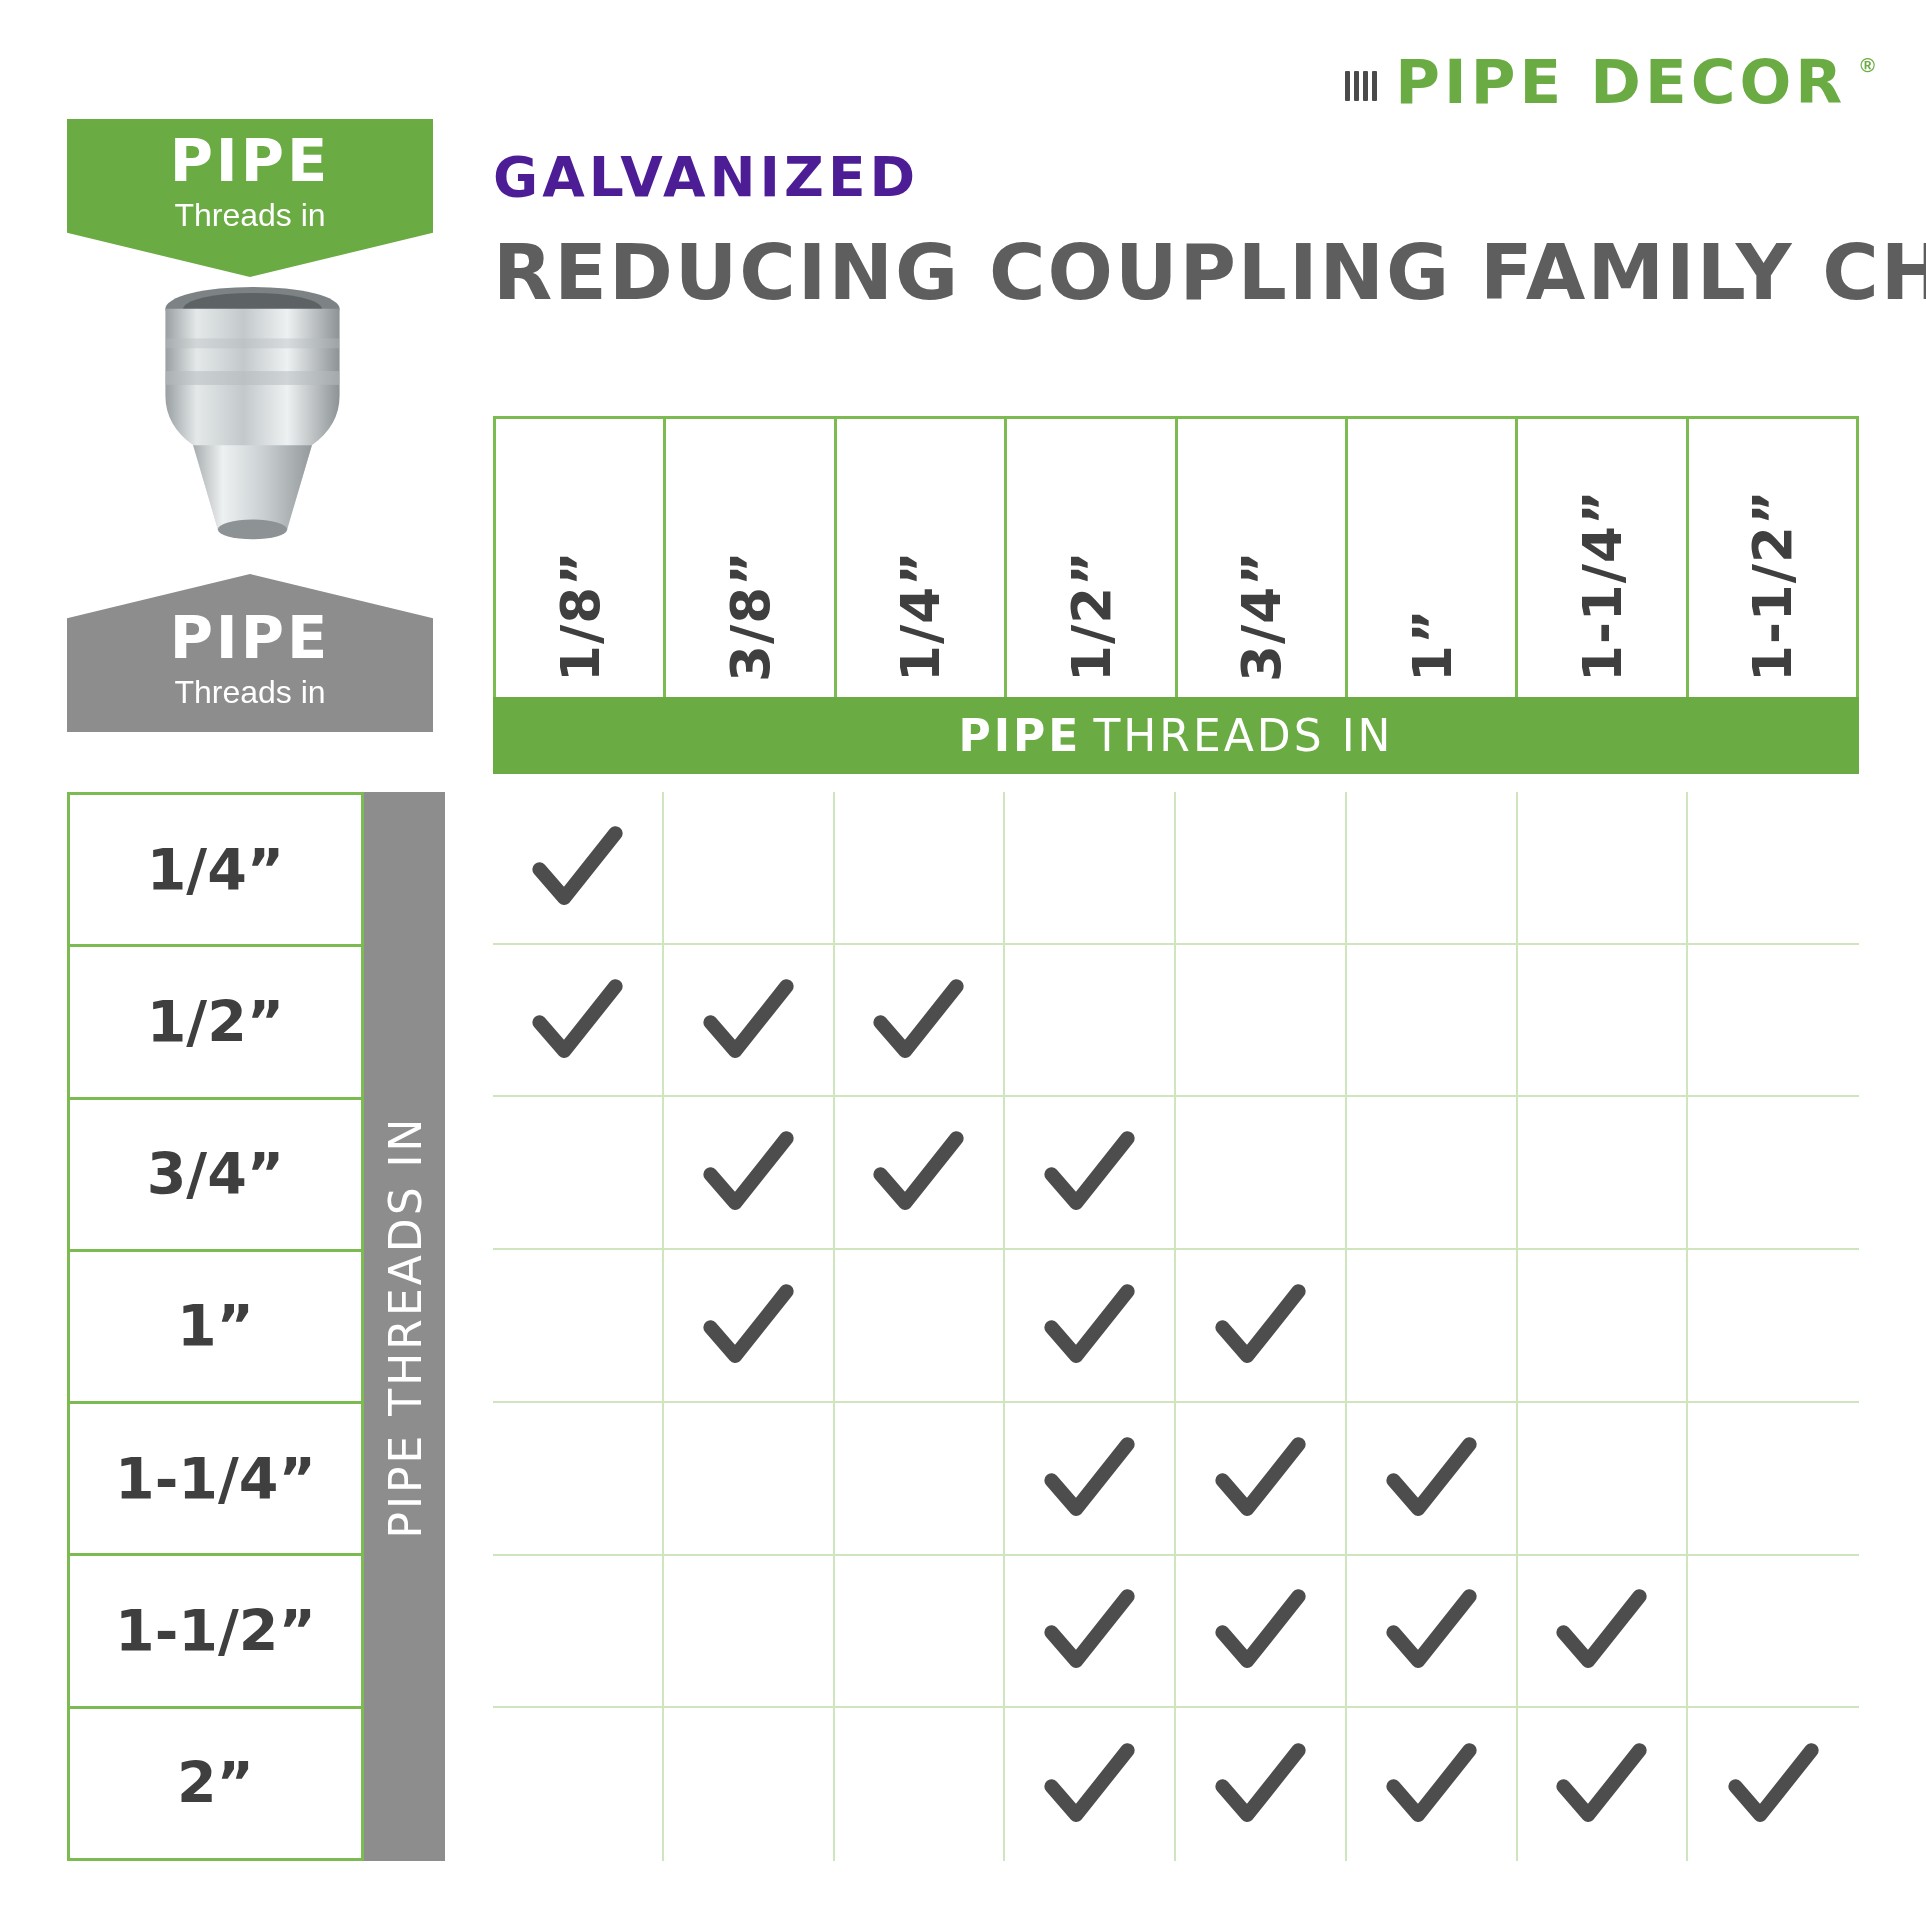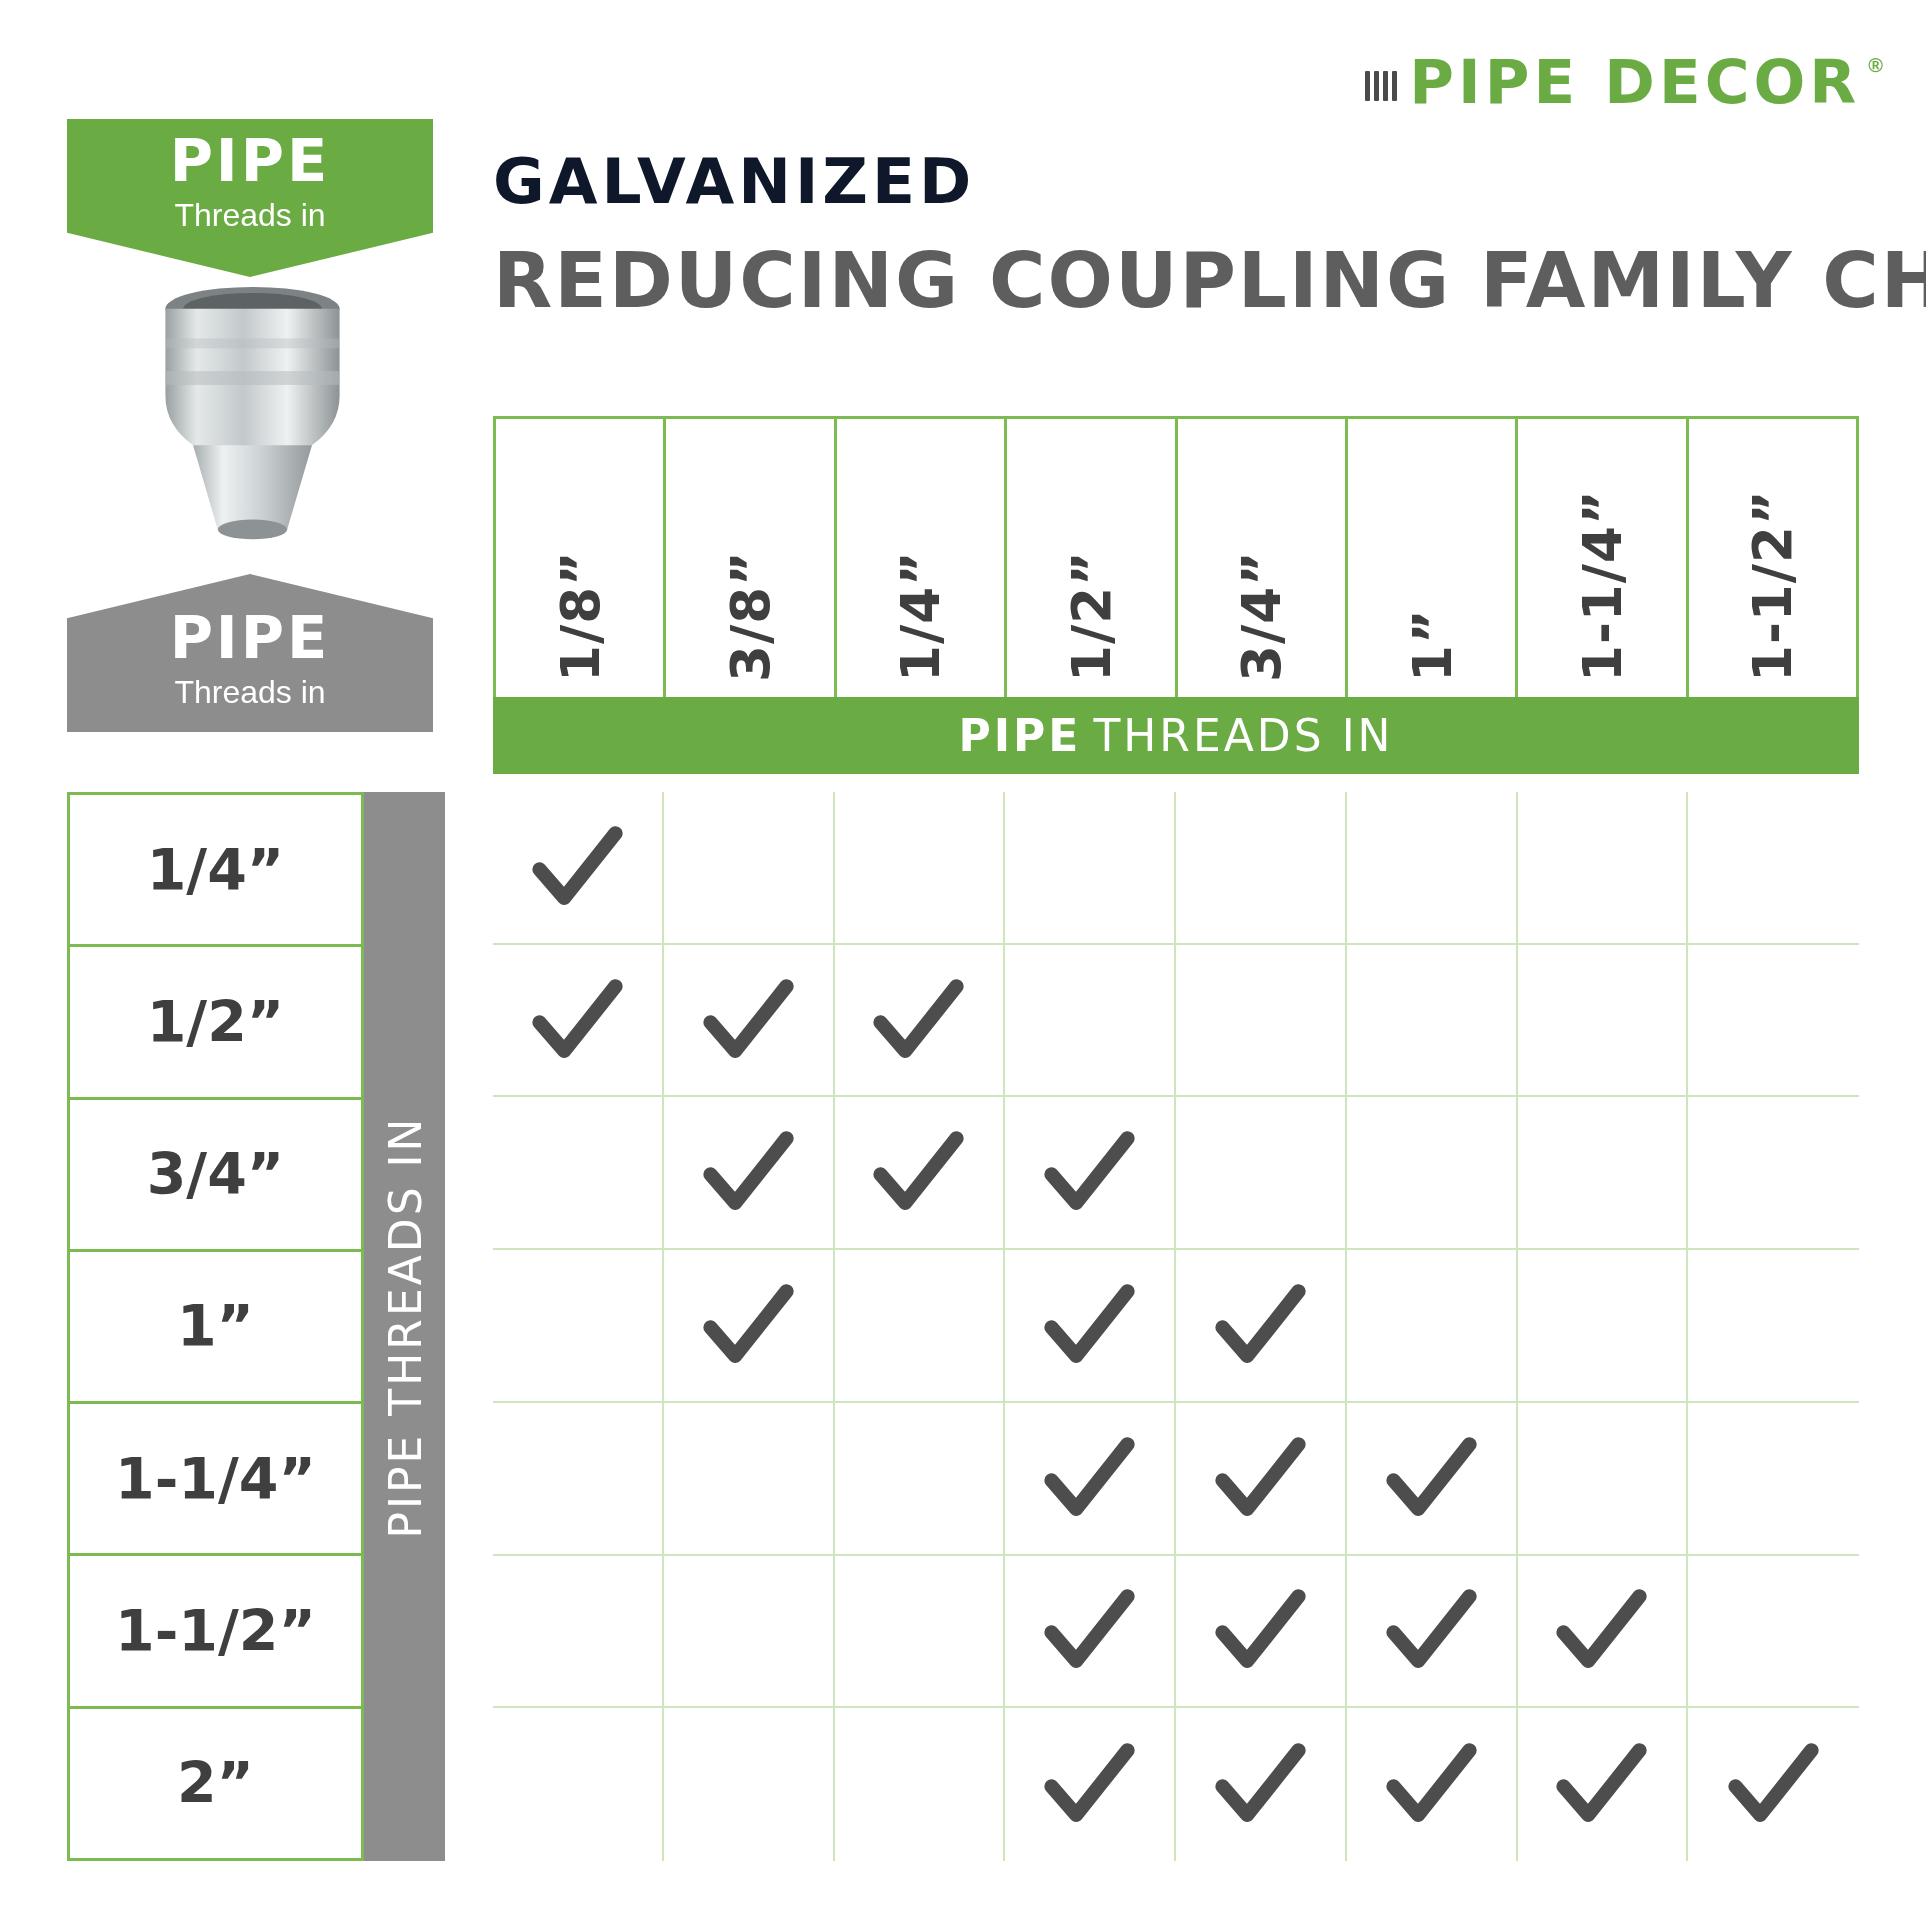--- a/index.html
+++ b/index.html
@@ -12,24 +12,24 @@
     height: 1927px;
     font-family: "Liberation Sans", sans-serif;
     position: relative;
     overflow: hidden;
   }
 
   
   #brand {
     position: absolute;
     top: 51px;
-    right: 44px;
+    right: 52px;
     display: flex;
     align-items: flex-start;
-    gap: 8px;
+    gap: 14px;
   }
   #brand .logo-text {
     font-family: "DejaVu Sans", sans-serif;
     font-weight: bold;
     font-size: 61px;
     letter-spacing: 4px;
     color: #6aab43;
     line-height: 1;
     white-space: nowrap;
   }
@@ -59,23 +59,23 @@
   
   #title-block {
     position: absolute;
     left: 493px;
     top: 149px;
     width: 1386px;
   }
   #title-main {
     font-family: "DejaVu Sans", sans-serif;
     font-weight: bold;
-    font-size: 63px;
+    font-size: 55px;
     letter-spacing: 4px;
-    color: #0f172a;
+    color: #4c1d95;
     line-height: 1.05;
   }
   #title-sub {
     font-family: "DejaVu Sans", sans-serif;
     font-weight: bold;
     font-size: 77px;
     letter-spacing: 2px;
     color: #5e5e5e;
     line-height: 1.1;
     margin-top: 24px;

